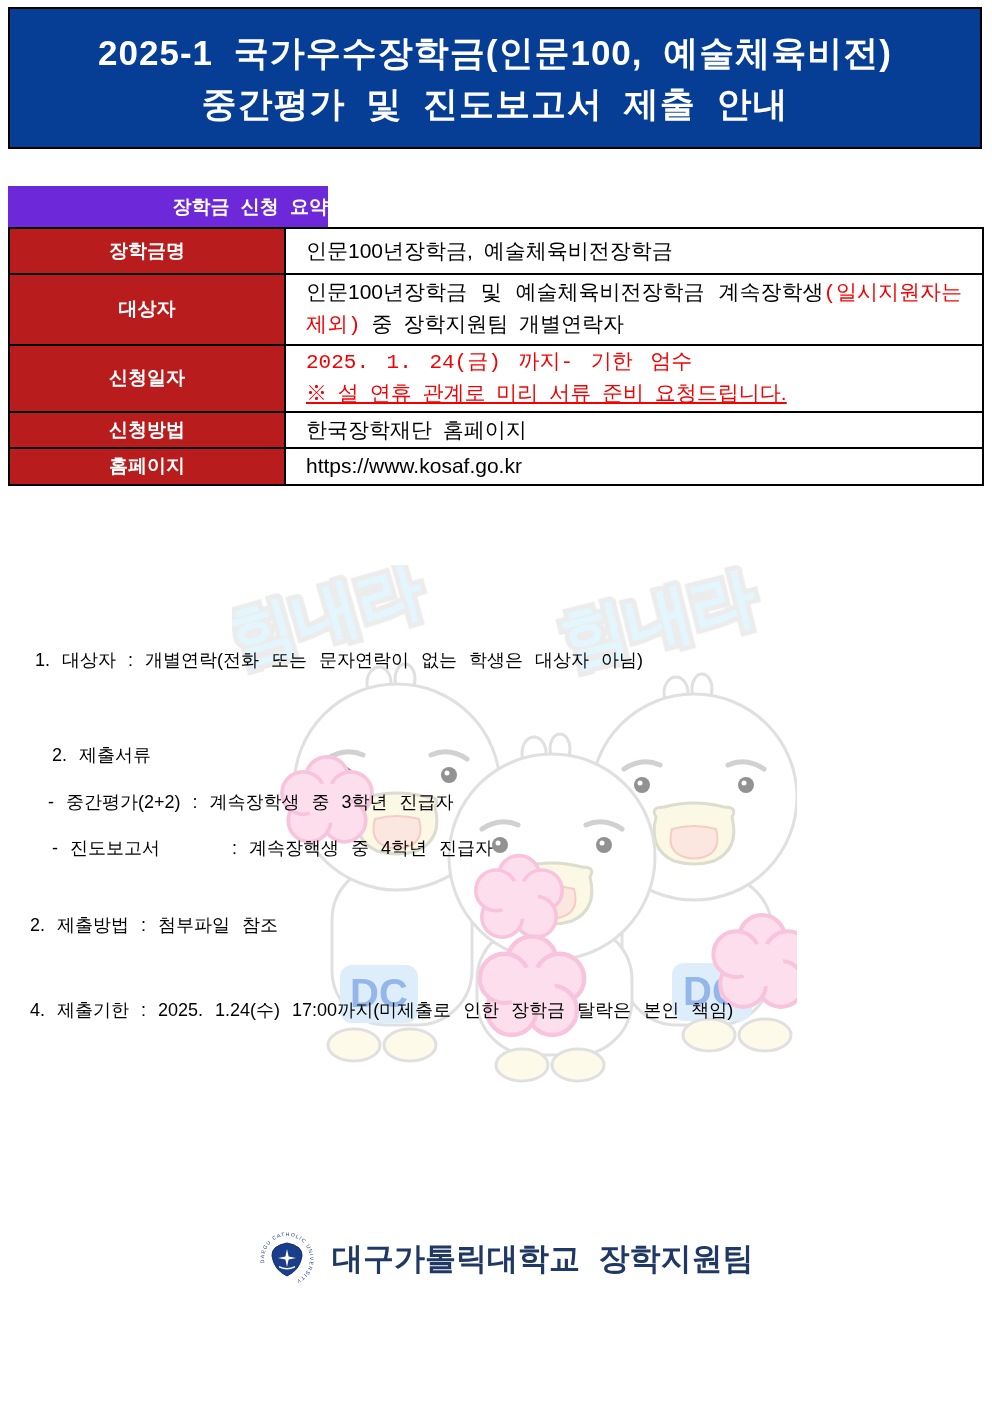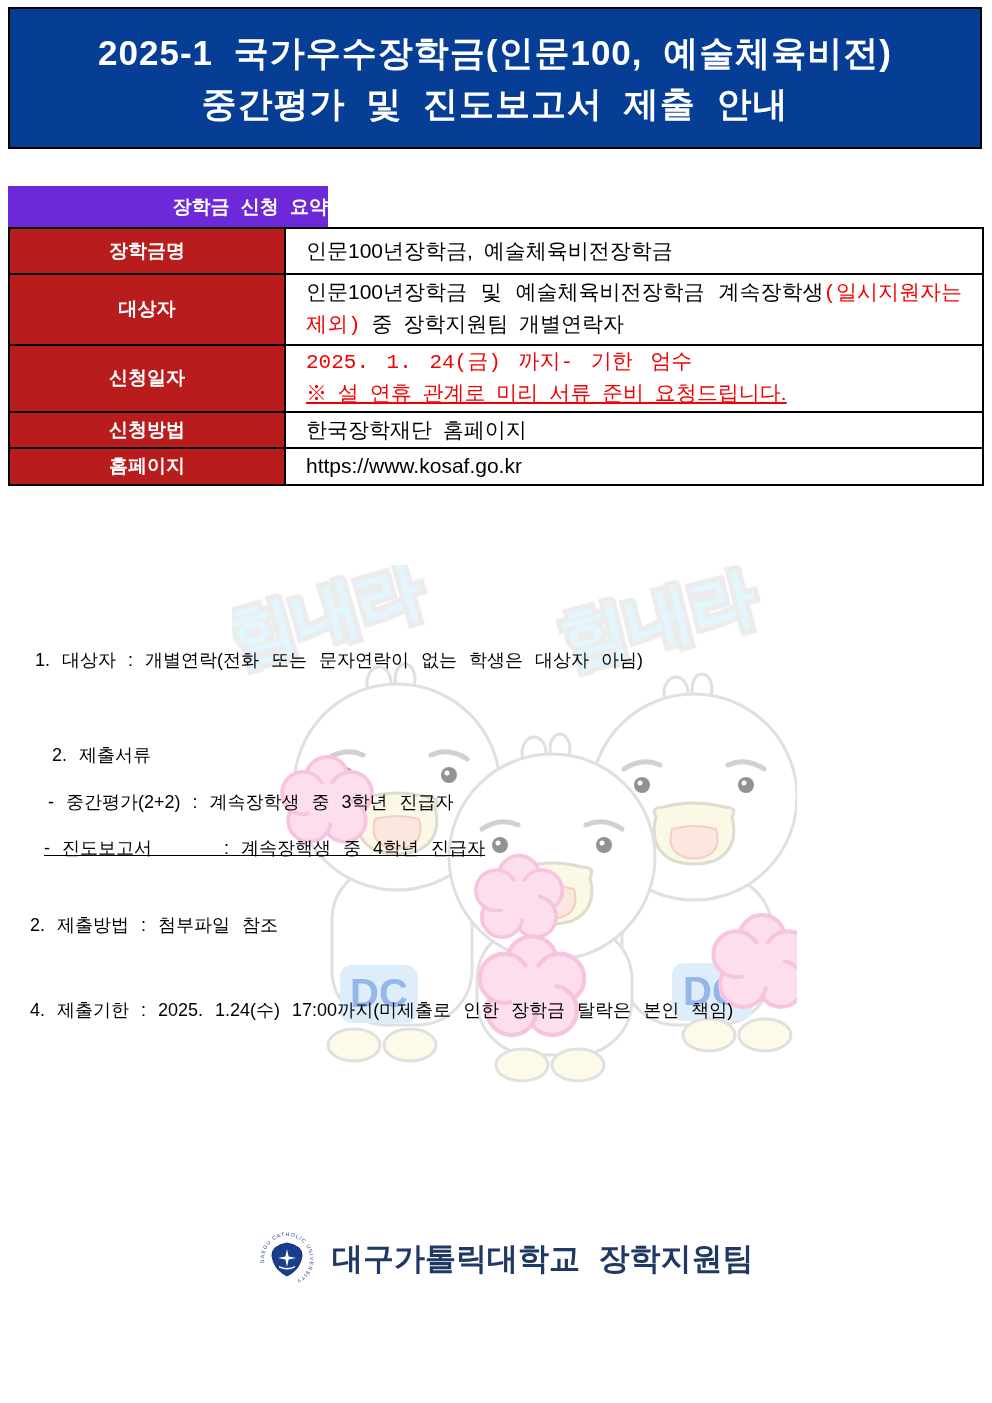--- a/index.html
+++ b/index.html
@@ -26,21 +26,21 @@
   .red-text{color:#F40000;font-family:Liberation Mono, monospace;}
   .red-underline{color:#F40000;text-decoration:underline;}
   .r1{height:46px;} .r2{height:56px;} .r3{height:56px;}
   .r4{height:33px;} .r5{height:46px;} .r6{height:29px;}
   
   .body-item{position:absolute;font-size:18px;color:#000;white-space:pre;word-spacing:7px;
           line-height:1.2;z-index:2;}
   #item1{left:35px;top:650px;}
   #item2{left:24px;top:745px;margin-left:28px;}
   #item3{left:48px;top:792px;}
-  #item4{left:44px;top:838px;text-decoration:underline;}
+  #item4{left:52px;top:838px;}
   #item5{left:30px;top:915px;}
   #item6{left:30px;top:1000px;}
   
   .watermark{position:absolute;left:232px;top:565px;width:565px;height:525px;z-index:1;}
   
   .footer{position:absolute;left:258px;top:1230px;display:flex;align-items:center;gap:16px;z-index:2;}
   .footer .org{font-size:31px;font-weight:bold;color:#1F3864;word-spacing:10px;white-space:nowrap;}
 </style>
 </head>
 <body>

